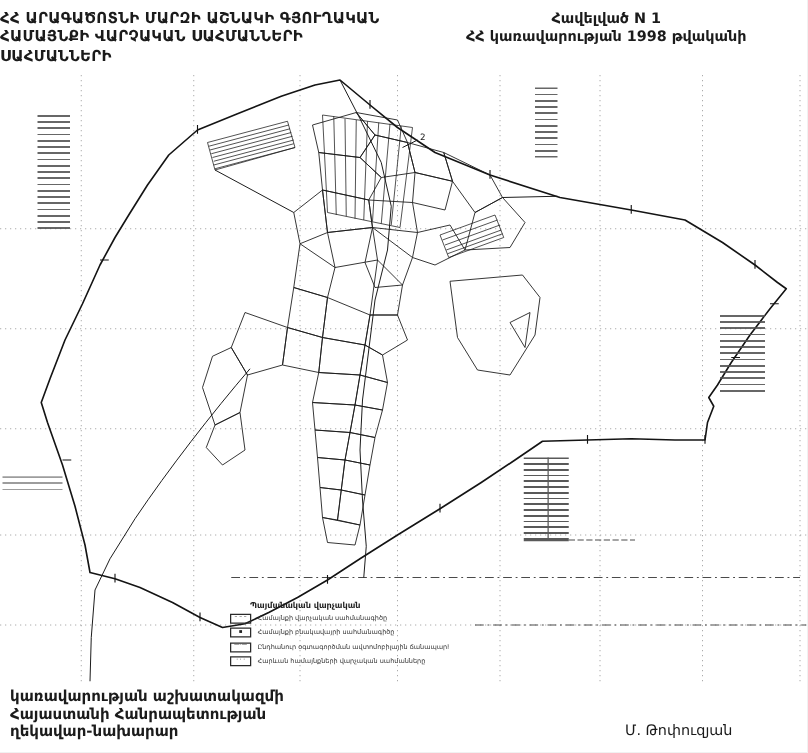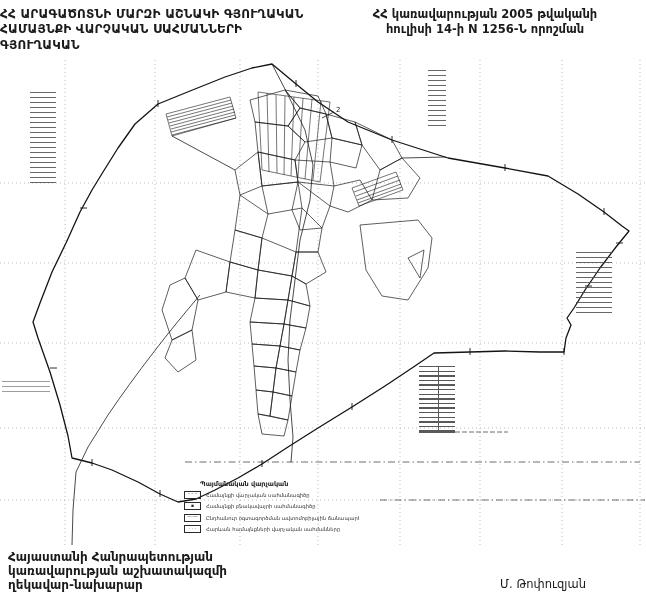--- a/index.html
+++ b/index.html
@@ -154,26 +154,26 @@
       <path d="M352,188 L396,172 L403,190 L359,206 Z
                M354,192 L398,176 M356,196 L400,180 M357,200 L401,184 M358,203 L402,187"></path>
     </g>
 
     <text x="336" y="112" font-size="7" fill="#1b1b1b">2</text>
   </svg>
 
   <div class="title-block">
     <div>ՀՀ ԱՐԱԳԱԾՈՏՆԻ ՄԱՐԶԻ ԱՇՆԱԿԻ ԳՅՈՒՂԱԿԱՆ</div>
     <div>ՀԱՄԱՅՆՔԻ ՎԱՐՉԱԿԱՆ  ՍԱՀՄԱՆՆԵՐԻ</div>
-    <div>ԳՅՈՒՂԱԿԱՆ</div>
+    <div>ՍԱՀՄԱՆՆԵՐԻ</div>
   </div>
 
   <div class="annex-block">
-    <div>ՀՀ կառավարության 2005 թվականի</div>
-    <div>հուլիսի 14-ի N 1256-Ն որոշման</div>
+    <div>Հավելված N 1</div>
+    <div>ՀՀ կառավարության 1998 թվականի</div>
   </div>
 
   <div class="microtext" style="left:30px;top:92px;width:26px;height:94px;"></div>
   <div class="microtext light" style="left:2px;top:381px;width:48px;height:13px;"></div>
   <div class="microtext" style="left:428px;top:70px;width:18px;height:56px;"></div>
   <div class="microtext" style="left:576px;top:252px;width:36px;height:64px;"></div>
   <div class="microtext dense" style="left:419px;top:366px;width:36px;height:66px;border-bottom:1px solid #3d3d3d;"></div>
 
   <div class="legend">
     <div class="legend-title">Պայմանական վարչական</div>
@@ -190,20 +190,20 @@
       <span class="legend-sym">—·—</span>
       <span class="legend-label">Ընդհանուր օգտագործման ավտոմոբիլային ճանապարհներ</span>
     </div>
     <div class="legend-row">
       <span class="legend-sym">· · ·</span>
       <span class="legend-label">Հարևան համայնքների վարչական սահմանները</span>
     </div>
   </div>
 
   <div class="sig-block">
+    <div>կառավարության աշխատակազմի</div>
     <div>Հայաստանի Հանրապետության</div>
-    <div>կառավարության աշխատակազմի</div>
     <div>ղեկավար-նախարար</div>
   </div>
 
   <div class="signatory">Մ. Թոփուզյան</div>
 
 </div>
 
 </body></html>

